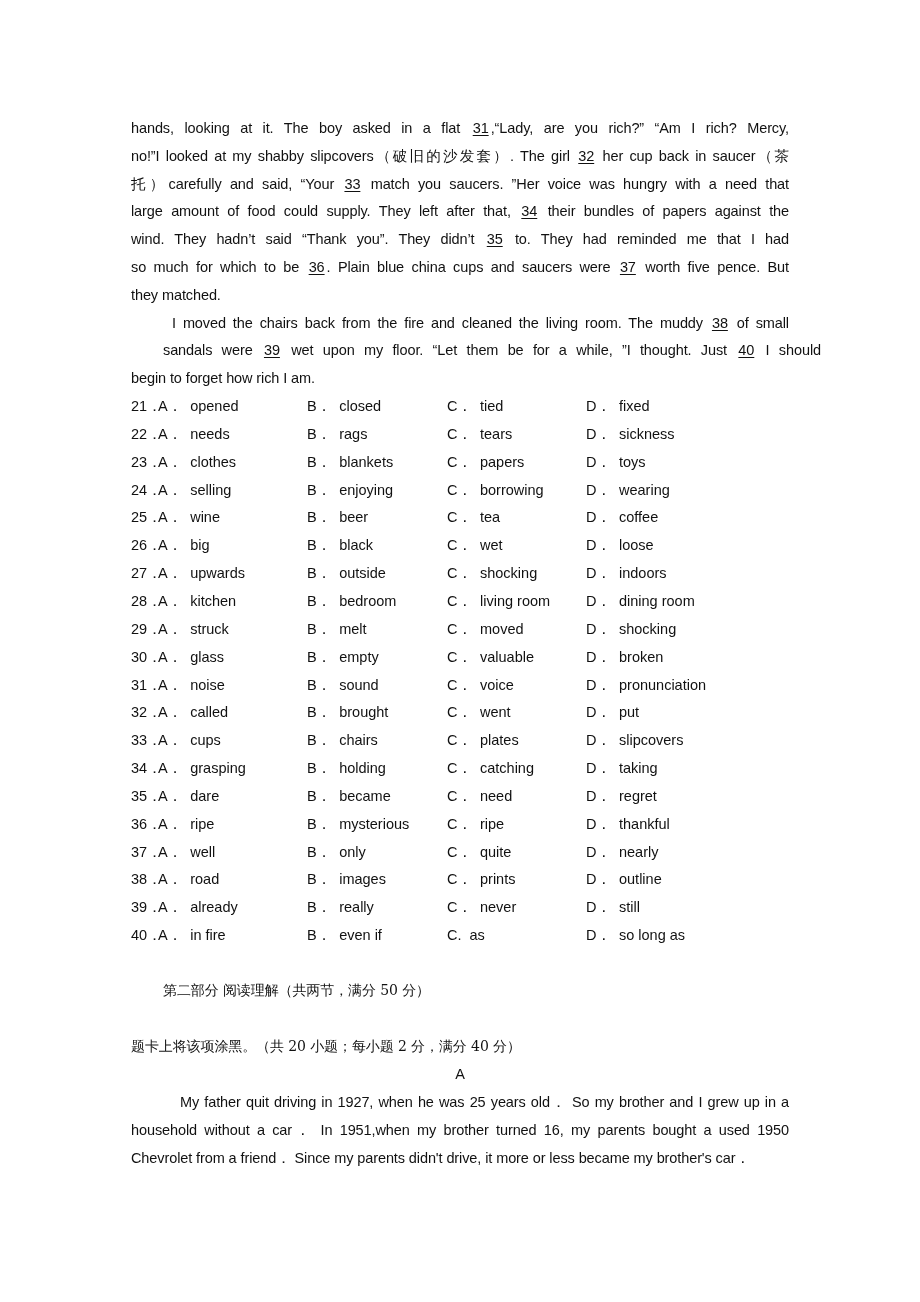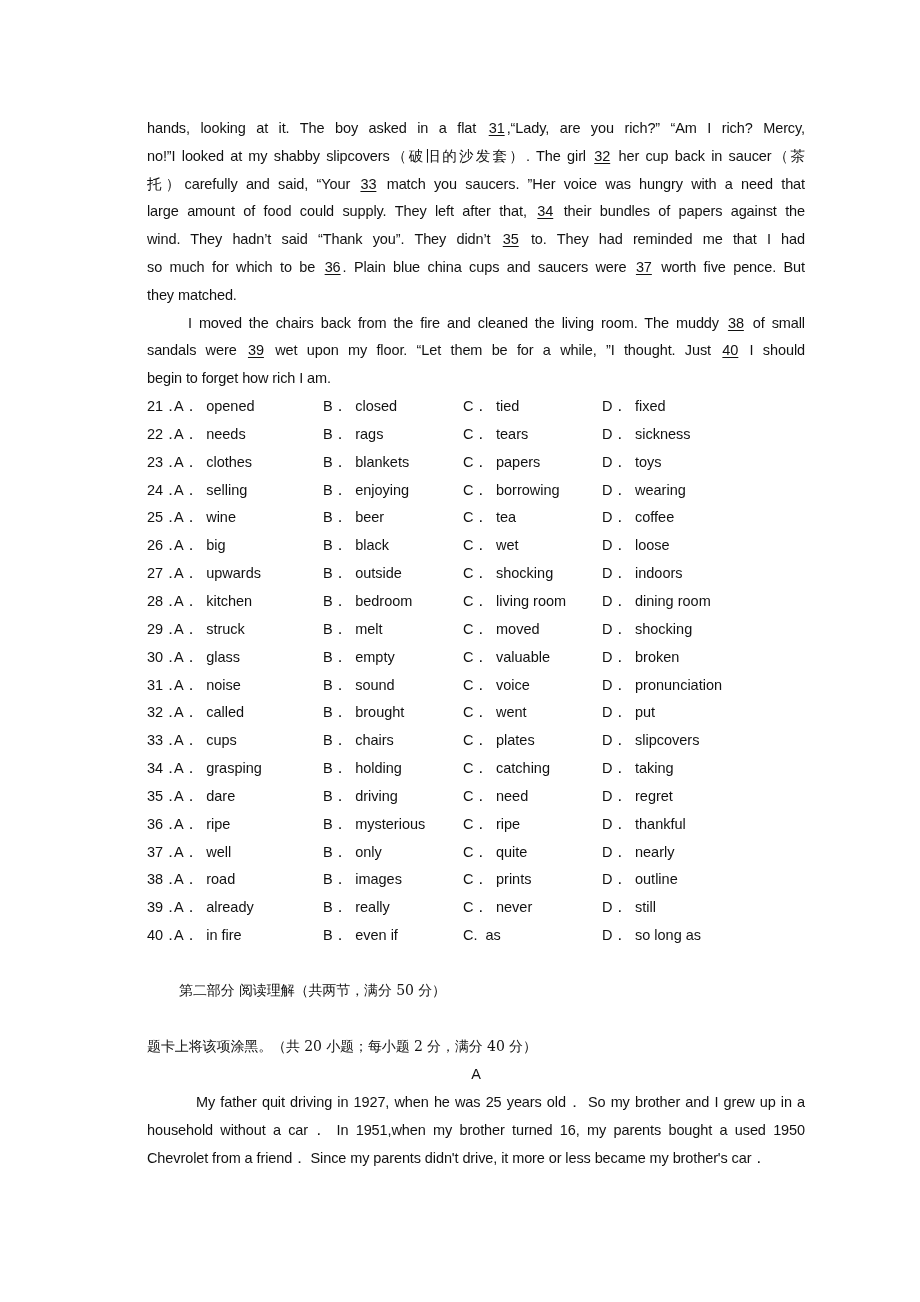--- a/index.html
+++ b/index.html
@@ -10,21 +10,21 @@
     body {
       width: 920px;
       height: 1302px;
       position: relative;
       overflow: hidden;
       font-family: "Liberation Sans", "DejaVu Sans", sans-serif;
       color: #111111;
     }
     .page {
       position: absolute;
-      left: 16px;
+      left: 0;
       top: 0;
       width: 887px;
       height: 1302px;
     }
     .line {
       position: absolute;
       left: 131px;
       width: 658px;
       font-size: 14.5px;
       line-height: 20px;
@@ -76,21 +76,21 @@
 <div class="page">
   <div id="passage">
       <div class="line justify" style="top: 118px;"><span>hands, looking at it. The boy asked in a flat </span><span class="blank">31</span><span>,“Lady, are you rich?”  “Am I rich? Mercy,</span></div>
       <div class="line justify" style="top: 145.8px;"><span>no!”I looked at my shabby slipcovers（破旧的沙发套）. The girl </span><span class="blank">32</span><span> her cup back in saucer（茶</span></div>
       <div class="line justify" style="top: 173.6px;"><span>托）carefully and said, “Your </span><span class="blank">33</span><span> match you saucers. ”Her voice was hungry with a need that</span></div>
       <div class="line justify" style="top: 201.4px;"><span>large amount of food could supply. They left after that, </span><span class="blank">34</span><span> their bundles of papers against the</span></div>
       <div class="line justify" style="top: 229.2px;"><span>wind. They hadn’t said “Thank you”. They didn’t </span><span class="blank">35</span><span> to. They had reminded me that I had</span></div>
       <div class="line justify" style="top: 257px;"><span>so much for which to be </span><span class="blank">36</span><span>. Plain blue china cups and saucers were </span><span class="blank">37</span><span> worth five pence. But</span></div>
       <div class="line" style="top: 284.8px;"><span>they matched.</span></div>
       <div class="line justify" style="top: 312.6px; left: 172px; width: 617px;"><span>I moved the chairs back from the fire and cleaned the living room. The muddy </span><span class="blank">38</span><span> of small</span></div>
-      <div class="line justify" style="top: 340.4px;"><span>sandals were </span><span class="blank">39</span><span> wet upon my floor. “Let them be for a while, ”I thought. Just </span><span class="blank">40</span><span> I should</span></div>
+      <div class="line justify" style="top: 340.4px; margin-left: 32px;"><span>sandals were </span><span class="blank">39</span><span> wet upon my floor. “Let them be for a while, ”I thought. Just </span><span class="blank">40</span><span> I should</span></div>
       <div class="line" style="top: 368.2px;"><span>begin to forget how rich I am.</span></div>
     </div>
   <div id="questions">
       <div class="opt-row" style="top: 396px; width: 658px;">
         <span class="opt-num">21．</span>
         <span class="opt" style="left: 27px;"><span>A．</span><span style="margin-left: 8px;">opened</span></span>
         <span class="opt" style="left: 176px;"><span>B．</span><span style="margin-left: 8px;">closed</span></span>
         <span class="opt" style="left: 316px;"><span>C．</span><span style="margin-left: 8px;">tied</span></span>
         <span class="opt" style="left: 455px;"><span>D．</span><span style="margin-left: 8px;">fixed</span></span>
       </div>
@@ -181,21 +181,21 @@
       <div class="opt-row" style="top: 758.05px; width: 658px;">
         <span class="opt-num">34．</span>
         <span class="opt" style="left: 27px;"><span>A．</span><span style="margin-left: 8px;">grasping</span></span>
         <span class="opt" style="left: 176px;"><span>B．</span><span style="margin-left: 8px;">holding</span></span>
         <span class="opt" style="left: 316px;"><span>C．</span><span style="margin-left: 8px;">catching</span></span>
         <span class="opt" style="left: 455px;"><span>D．</span><span style="margin-left: 8px;">taking</span></span>
       </div>
       <div class="opt-row" style="top: 785.9px; width: 658px;">
         <span class="opt-num">35．</span>
         <span class="opt" style="left: 27px;"><span>A．</span><span style="margin-left: 8px;">dare</span></span>
-        <span class="opt" style="left: 176px;"><span>B．</span><span style="margin-left: 8px;">driving</span></span>
+        <span class="opt" style="left: 176px;"><span>B．</span><span style="margin-left: 8px;">became</span></span>
         <span class="opt" style="left: 316px;"><span>C．</span><span style="margin-left: 8px;">need</span></span>
         <span class="opt" style="left: 455px;"><span>D．</span><span style="margin-left: 8px;">regret</span></span>
       </div>
       <div class="opt-row" style="top: 813.75px; width: 658px;">
         <span class="opt-num">36．</span>
         <span class="opt" style="left: 27px;"><span>A．</span><span style="margin-left: 8px;">ripe</span></span>
         <span class="opt" style="left: 176px;"><span>B．</span><span style="margin-left: 8px;">mysterious</span></span>
         <span class="opt" style="left: 316px;"><span>C．</span><span style="margin-left: 8px;">ripe</span></span>
         <span class="opt" style="left: 455px;"><span>D．</span><span style="margin-left: 8px;">thankful</span></span>
       </div>

